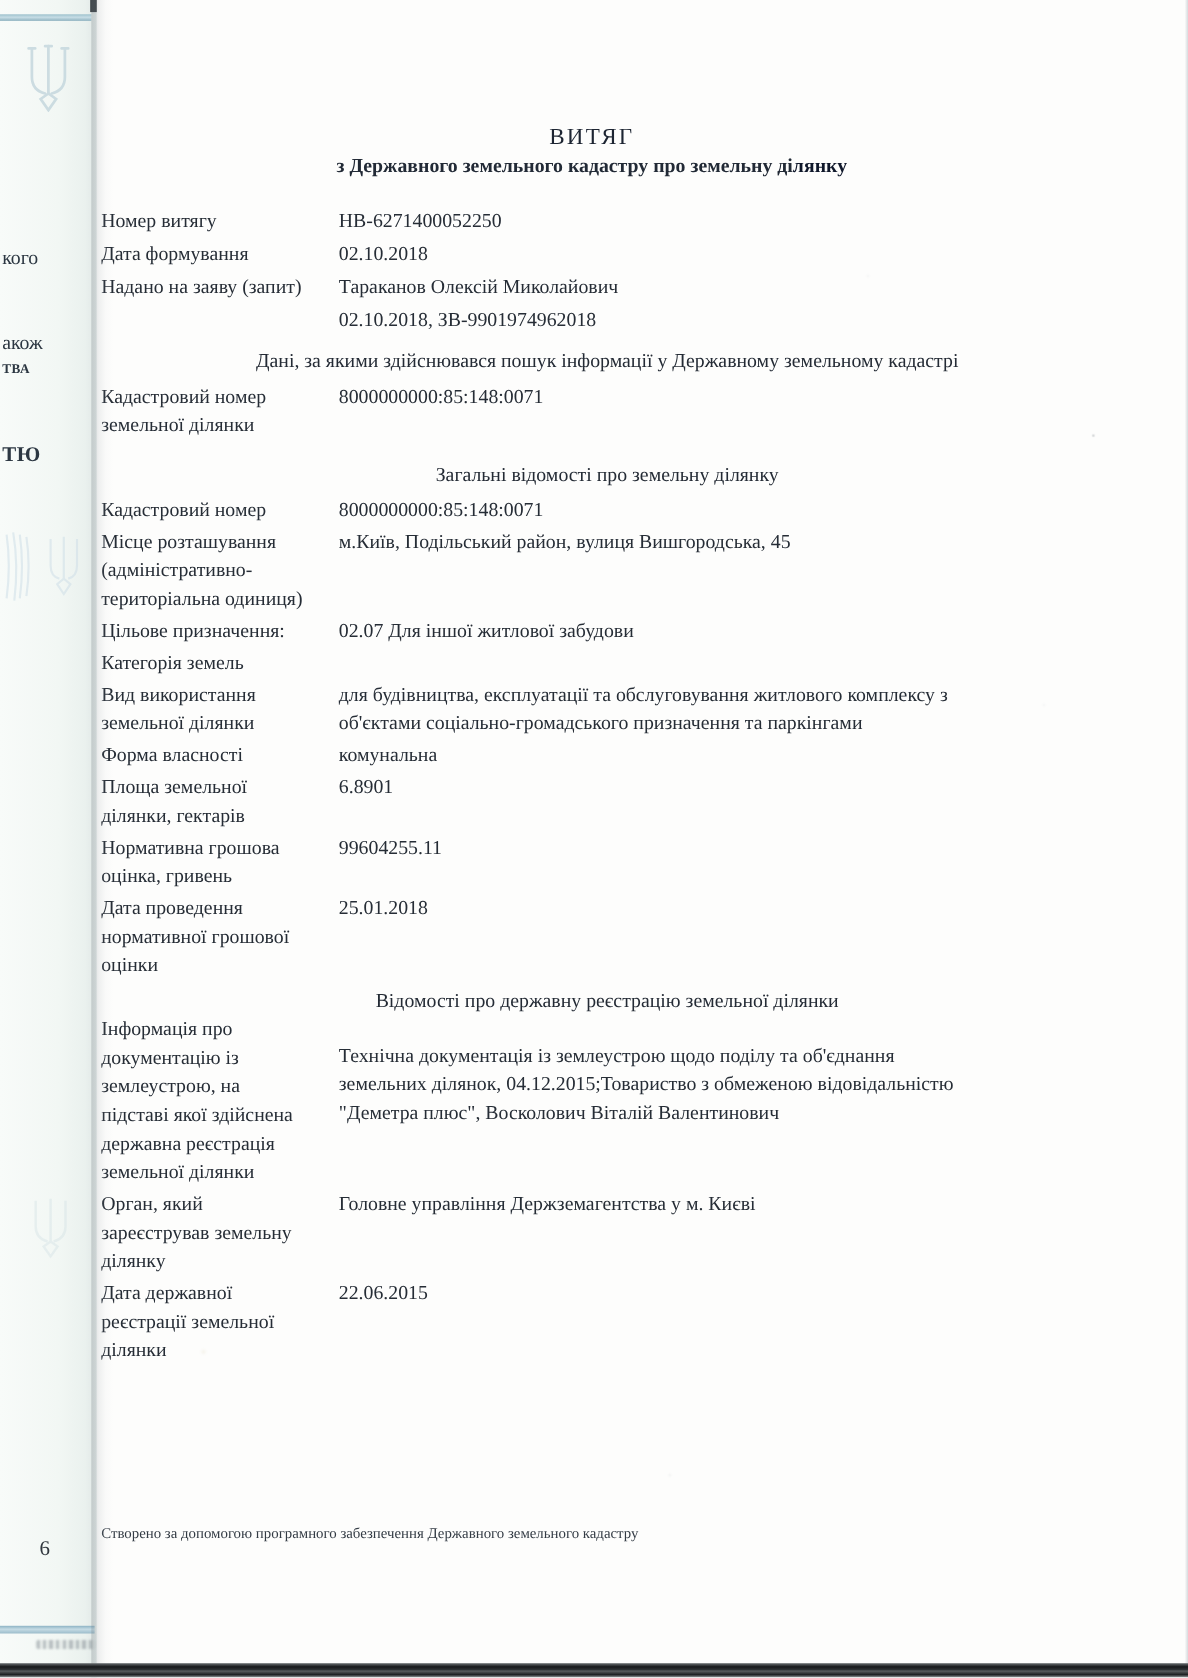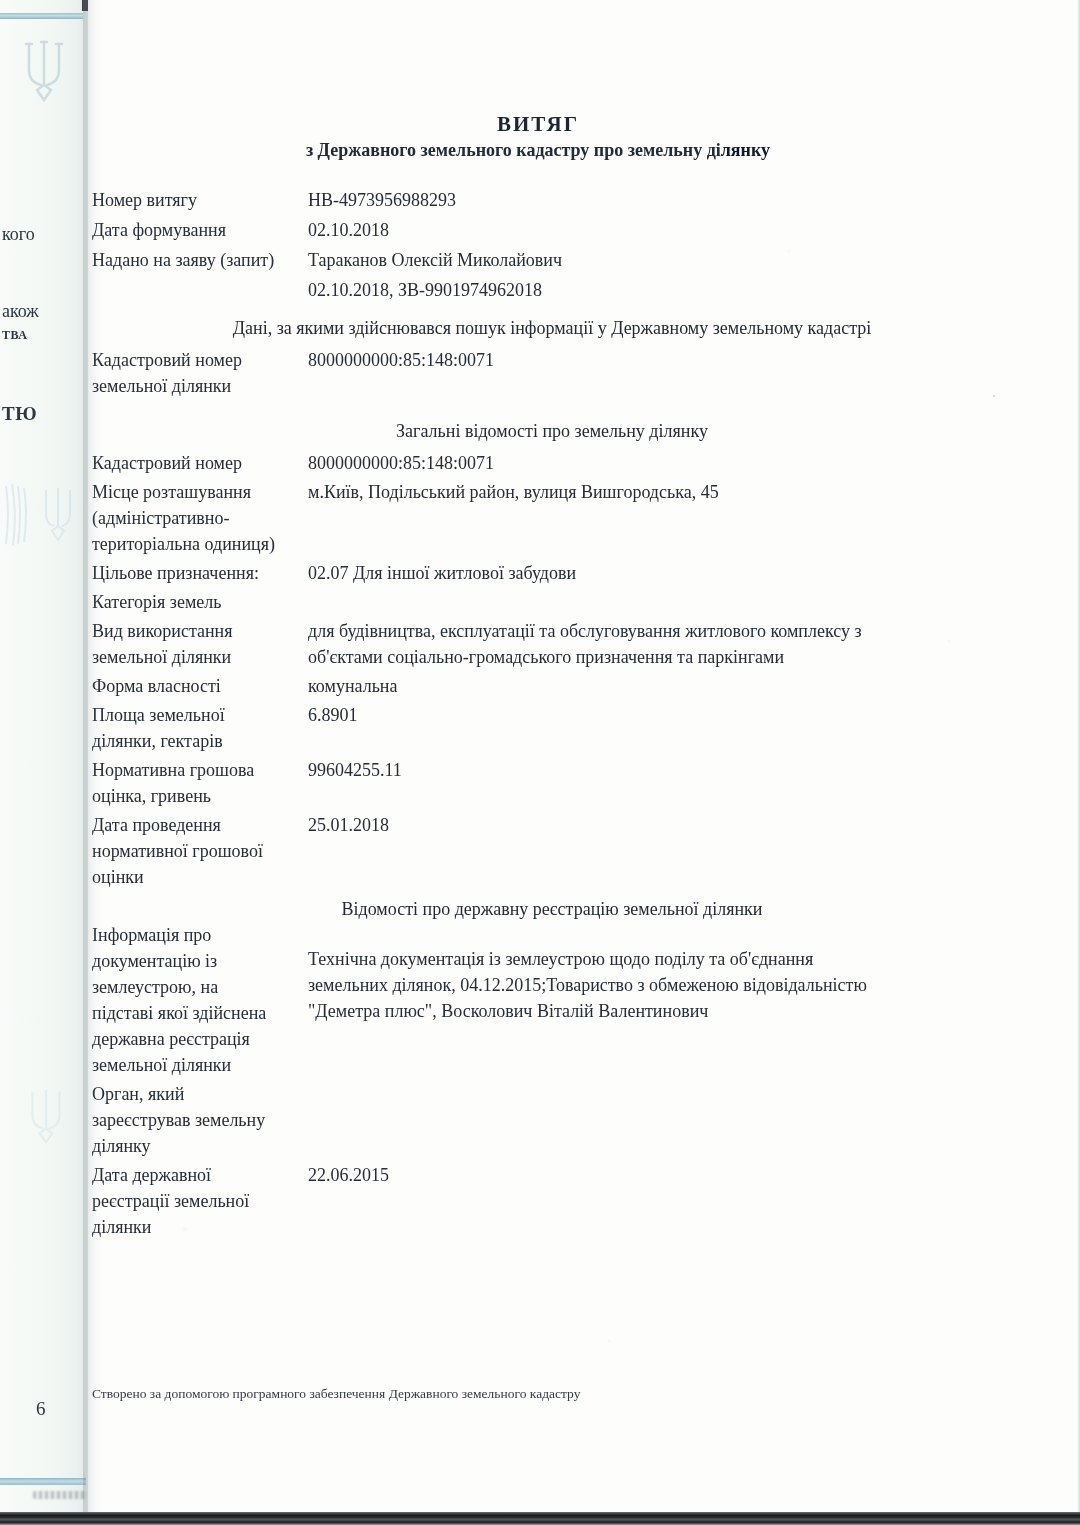--- a/index.html
+++ b/index.html
@@ -44,21 +44,21 @@
     background:#fdfdfc;
   }
   .edge-shadow{
     position:absolute;left:83px;top:0;width:20px;height:1525px;z-index:5;
     background:linear-gradient(90deg,rgba(100,110,116,.26) 0%,rgba(140,150,155,.13) 35%,rgba(190,196,200,.06) 65%,rgba(255,255,255,0) 100%);
   }
   .right-edge{position:absolute;right:0;top:0;width:3px;height:1525px;
     background:linear-gradient(90deg,rgba(255,255,255,0),#d6dadd);}
   
   .title-block{position:absolute;left:0;top:112px;width:900px;text-align:center;}
-  .doc-title{font-size:21px;font-weight:bold;letter-spacing:2px;color:#1d2532;}
+  .doc-title{font-size:21px;font-weight:normal;letter-spacing:2px;color:#1d2532;}
   .doc-subtitle{font-size:18px;font-weight:bold;margin-top:3px;color:#222a36;}
   .faded{color:#0f172a;}
   
   .header-fields{position:absolute;left:4px;top:185px;width:920px;font-size:18px;line-height:30px;}
   .hrow{display:flex;}
   .row-label{width:216px;flex:none;}
   .row-value{flex:1;}
   
   #sections .section{position:absolute;left:4px;width:920px;font-size:18px;line-height:26px;}
   .section-0{top:315px;}
@@ -133,21 +133,21 @@
 
   <div class="title-block">
     <div class="doc-title">ВИТЯГ</div>
     <div class="doc-subtitle"><span>з Державного земельного кадастру про земельну ді</span><span class="faded">лянку</span></div>
   </div>
 
   <div class="header-fields" id="header-fields">
       <div class="hrow">
         <div class="row-label">Номер витягу</div>
         <div class="row-value">
-          <div class="line">НВ-4973956988293</div>
+          <div class="line">НВ-6271400052250</div>
         </div>
       </div>
       <div class="hrow">
         <div class="row-label">Дата формування</div>
         <div class="row-value">
           <div class="line">02.10.2018</div>
         </div>
       </div>
       <div class="hrow">
         <div class="row-label">Надано на заяву (запит)</div>
@@ -267,20 +267,23 @@
             <div class="line">земельних ділянок, 04.12.2015;Товариство з обмеженою відовідальністю</div>
             <div class="line">"Деметра плюс", Восколович Віталій Валентинович</div>
           </div>
         </div>
         <div class="row">
           <div class="row-label">
             <div class="line">Орган, який</div>
             <div class="line">зареєстрував земельну</div>
             <div class="line">ділянку</div>
           </div>
+          <div class="row-value">
+            <div class="line">Головне управління Держземагентства у м. Києві</div>
+          </div>
         </div>
         <div class="row">
           <div class="row-label">
             <div class="line">Дата державної</div>
             <div class="line">реєстрації земельної</div>
             <div class="line">ділянки</div>
           </div>
           <div class="row-value">
             <div class="line">22.06.2015</div>
           </div>

